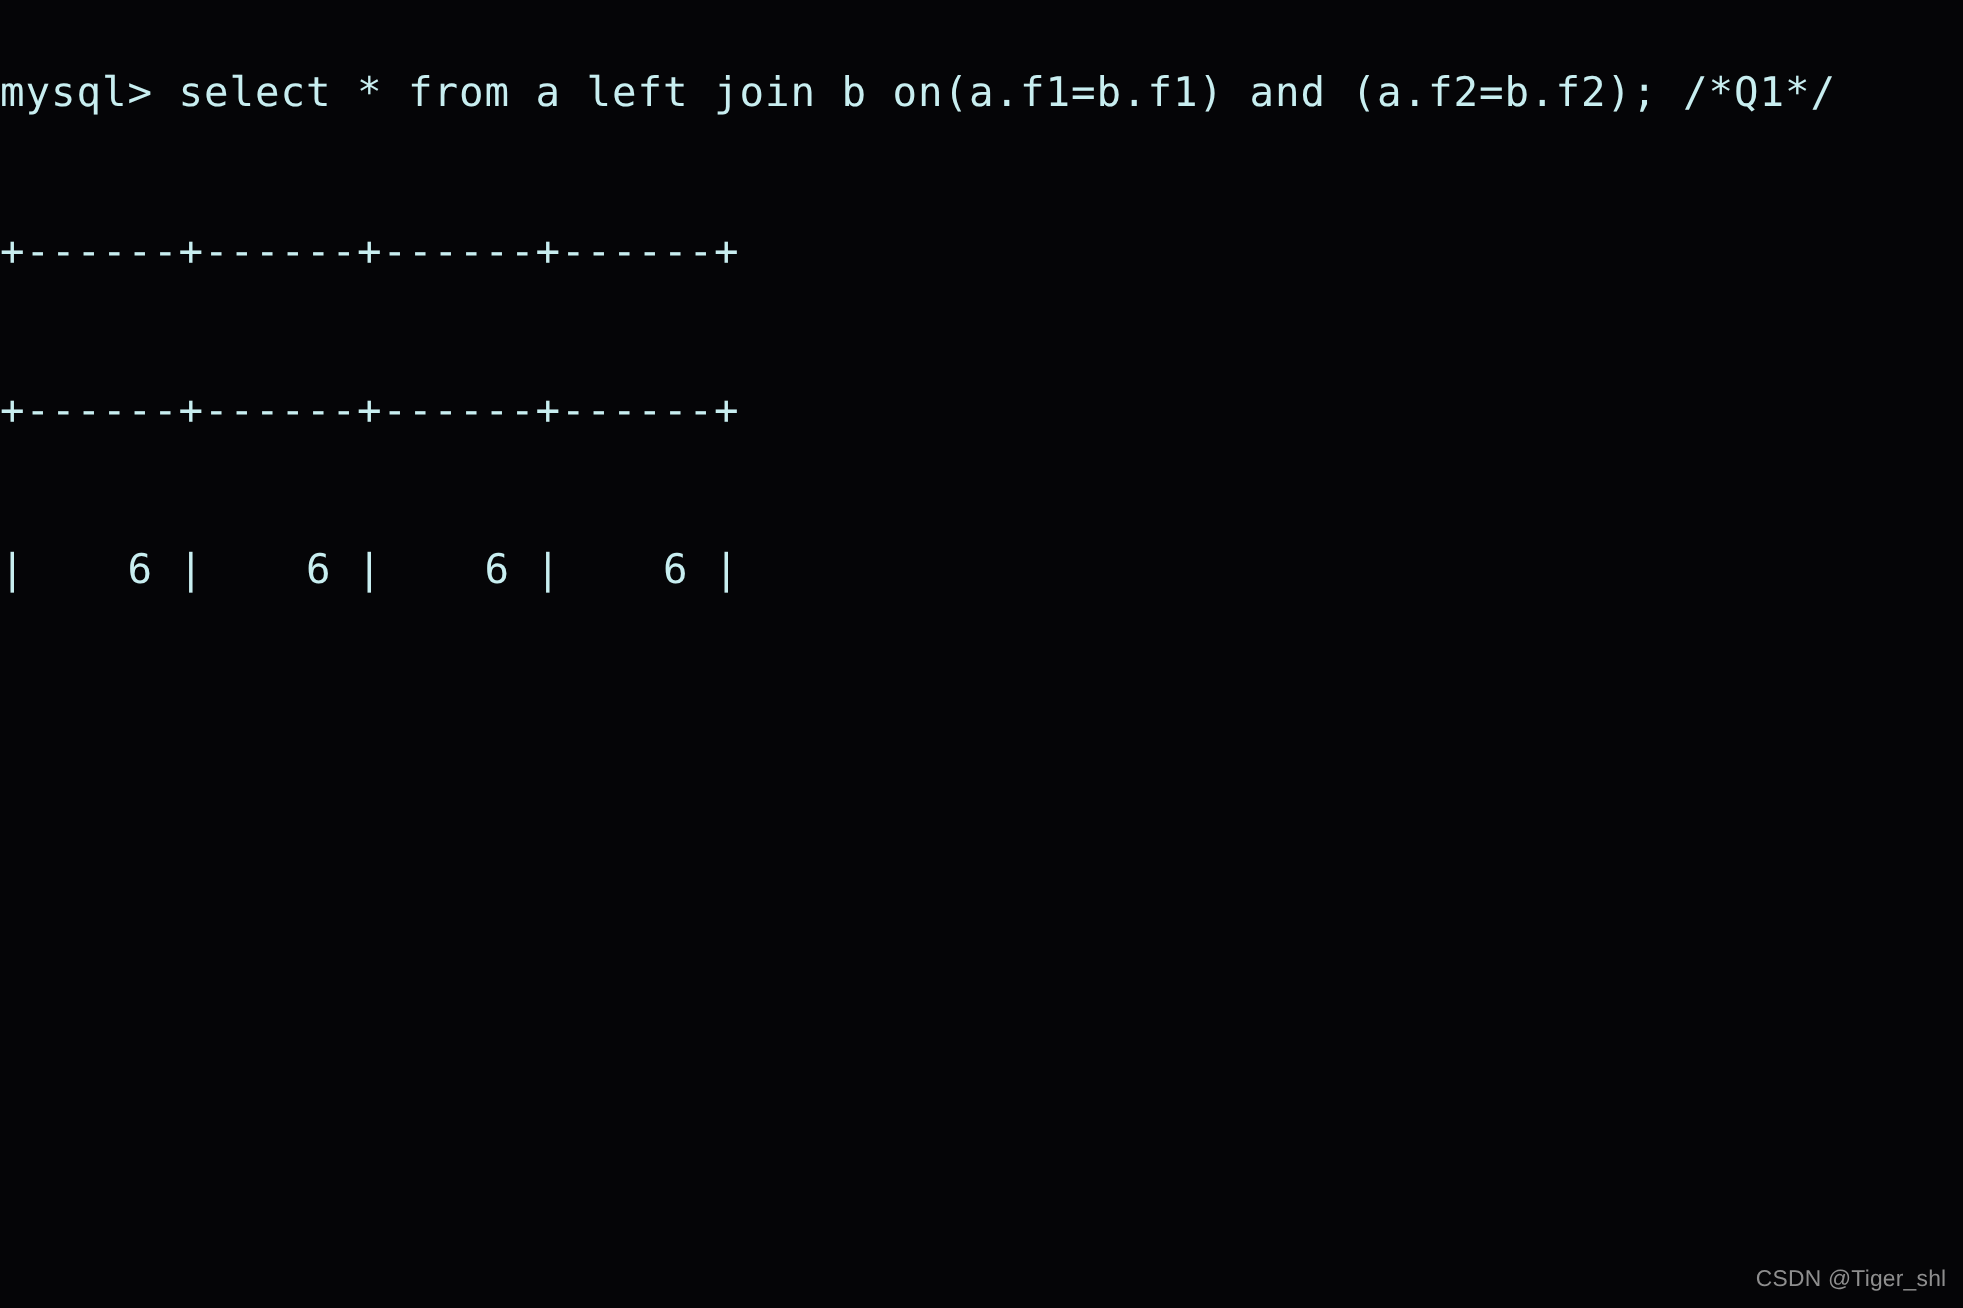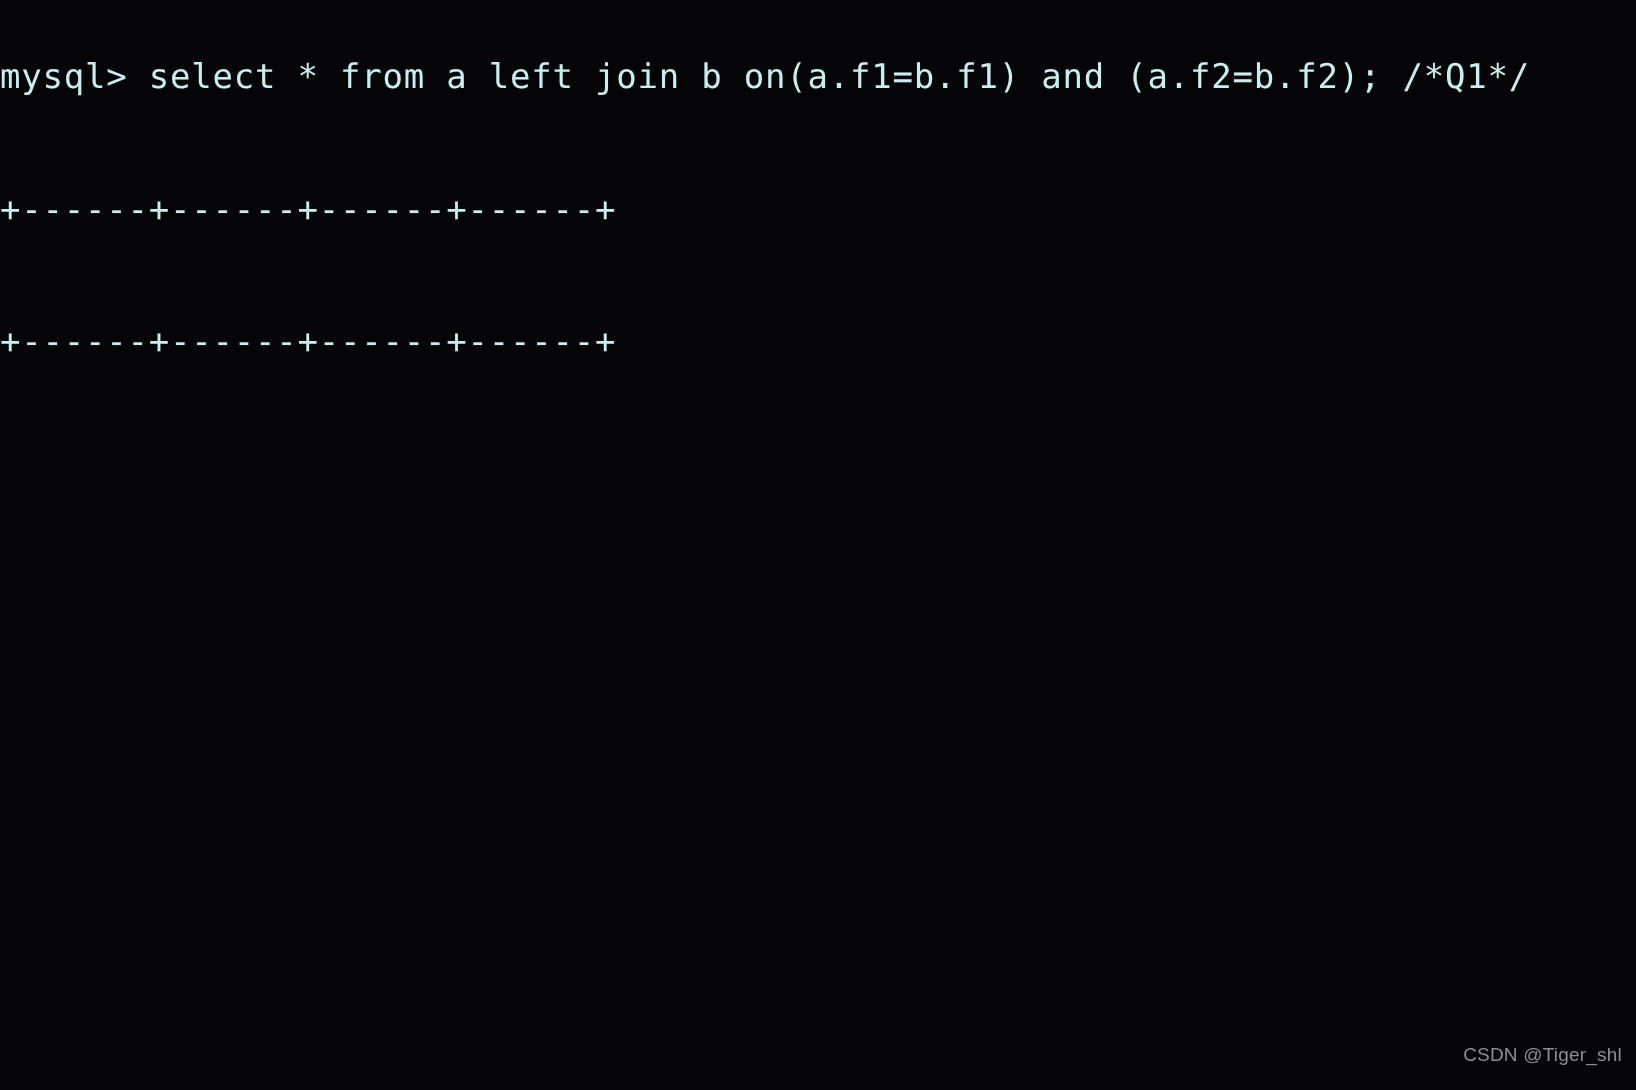--- a/index.html
+++ b/index.html
@@ -36,37 +36,38 @@
     -webkit-font-smoothing: antialiased;
   }
   .term-line {
     display: block;
     white-space: pre;
     min-height: 44.2px;
   }
   #watermark {
     position: absolute;
     right: 14px;
-    bottom: 24px;
+    bottom: 12px;
     color: #9a9a9a;
     font-family: "Liberation Sans", sans-serif;
     font-size: 19px;
     letter-spacing: 0.2px;
     opacity: 0.92;
     user-select: none;
   }
 </style>
 </head>
 <body>
 
 <div id="terminal">
 
   <pre id="console-output">    <span class="term-line">mysql&gt; select * from a left join b on(a.f1=b.f1) and (a.f2=b.f2); /*Q1*/</span>
     <span class="term-line">+------+------+------+------+</span>
     <span class="term-line">+------+------+------+------+</span>
+    <span class="term-line">|    6 |    6 |    6 |    6 |</span>
     
     
     
     
     
     
     
     
     
     

